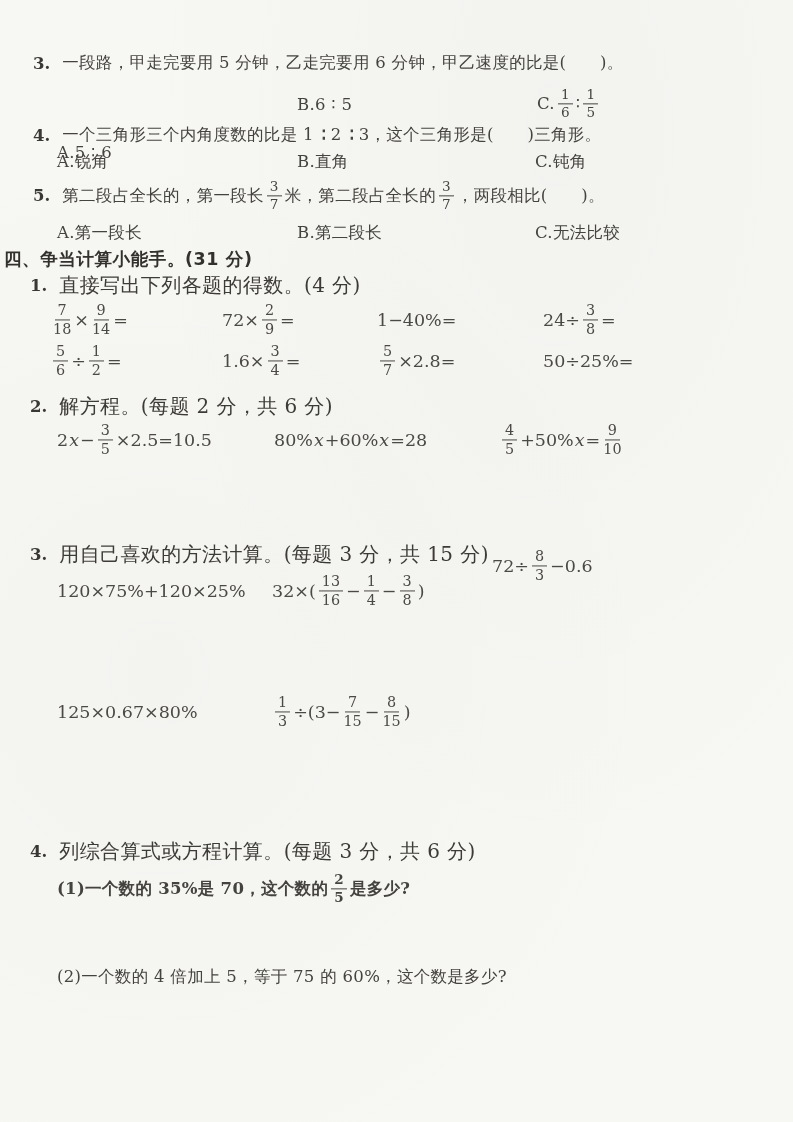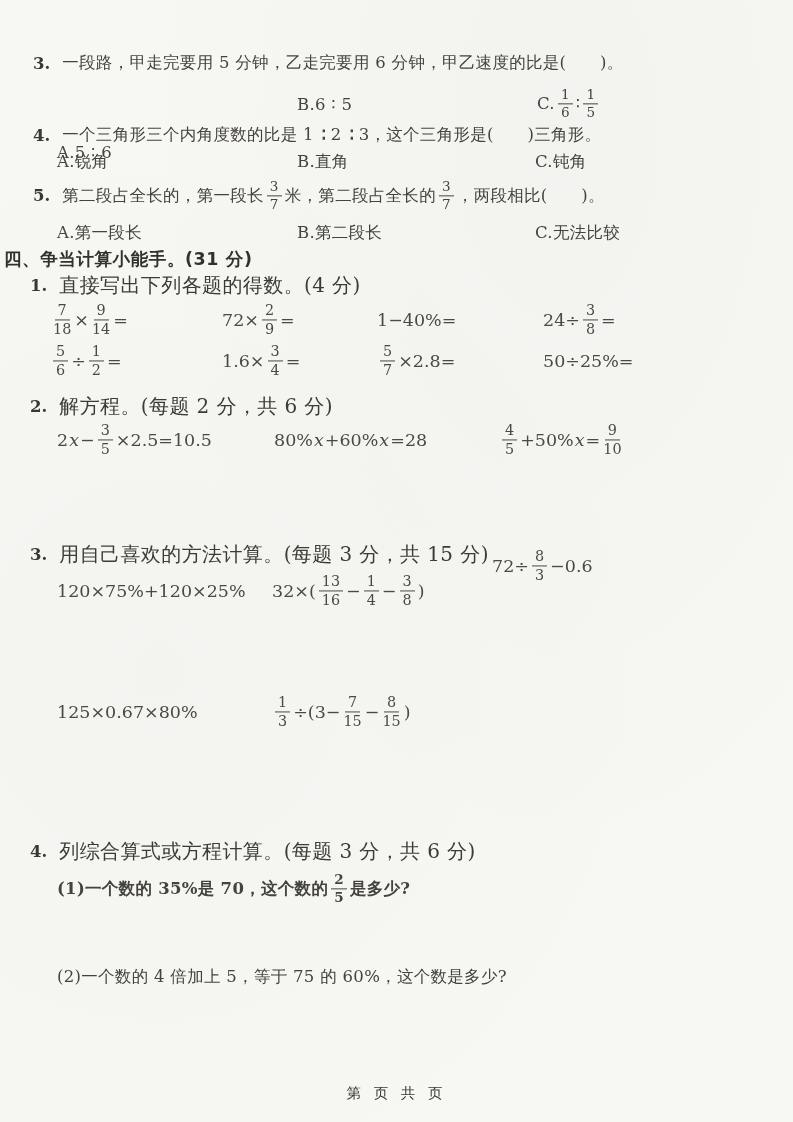--- a/index.html
+++ b/index.html
@@ -312,15 +312,14 @@
       <span class="frac">
         <span class="fn">2</span>
         <span class="fd">5</span>
       </span>
       <span>是多少?</span>
     </div>
   <div class="mline cn" style="left:57px; top:977px;">
       <span>(2)一个数的 4 倍加上 5，等于 75 的 60%，这个数是多少?</span>
     </div>
 
-  <div class="footer" style="top:1084px;">第 页 共 页</div>
 
 </div>
 
 </body></html>

